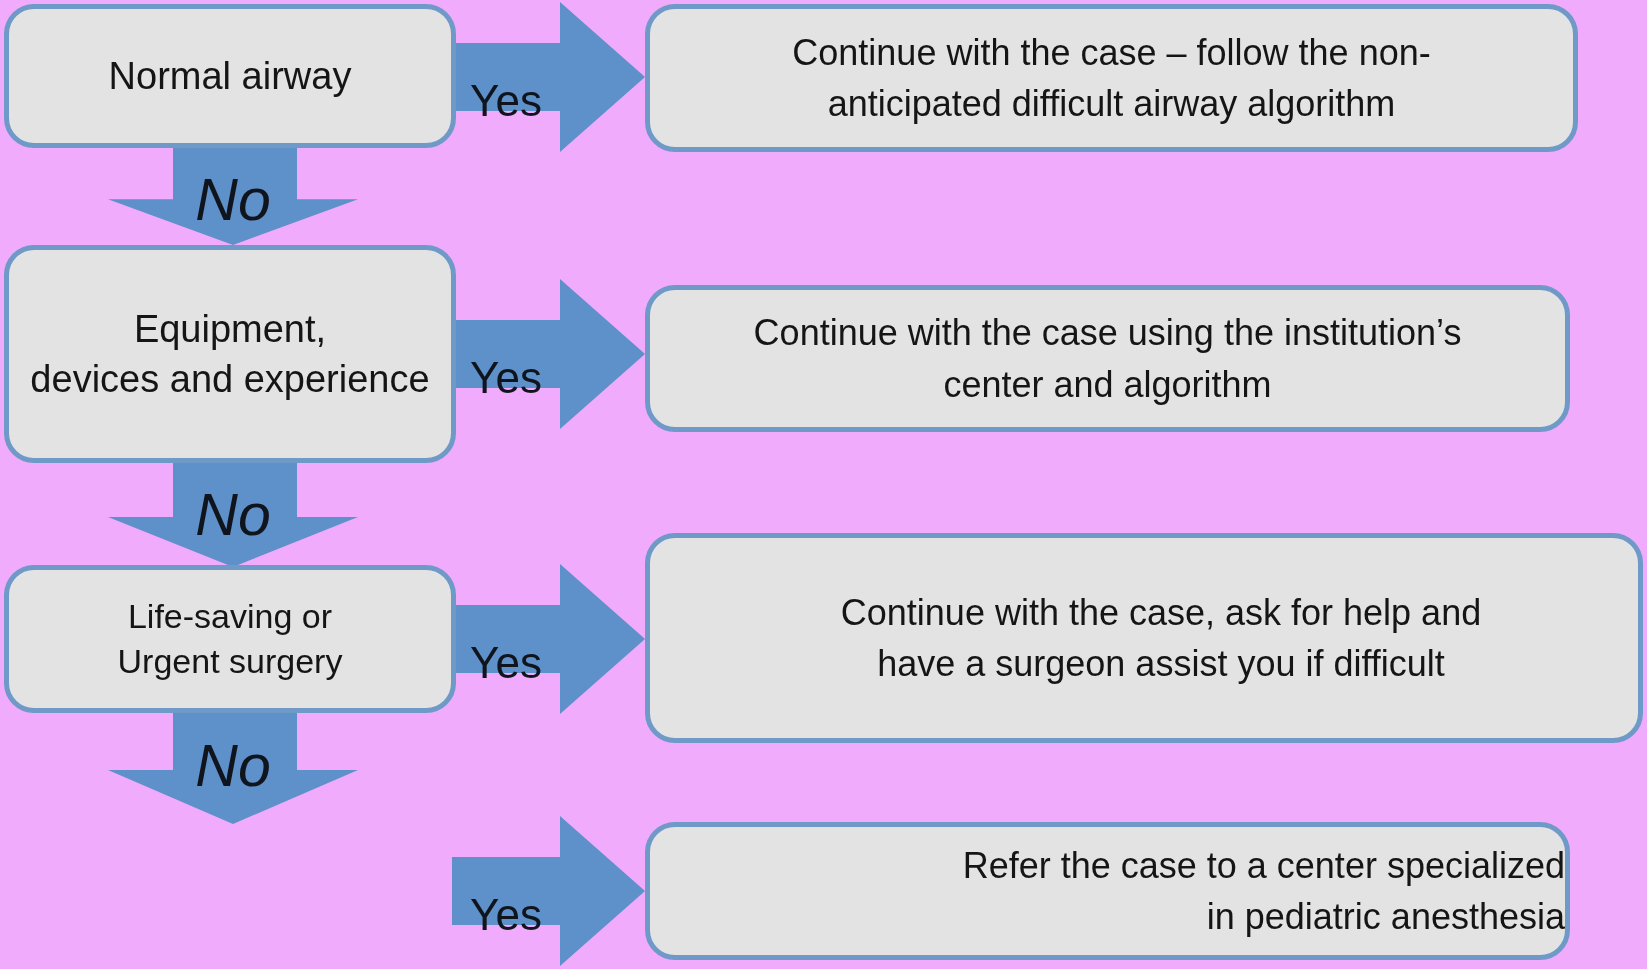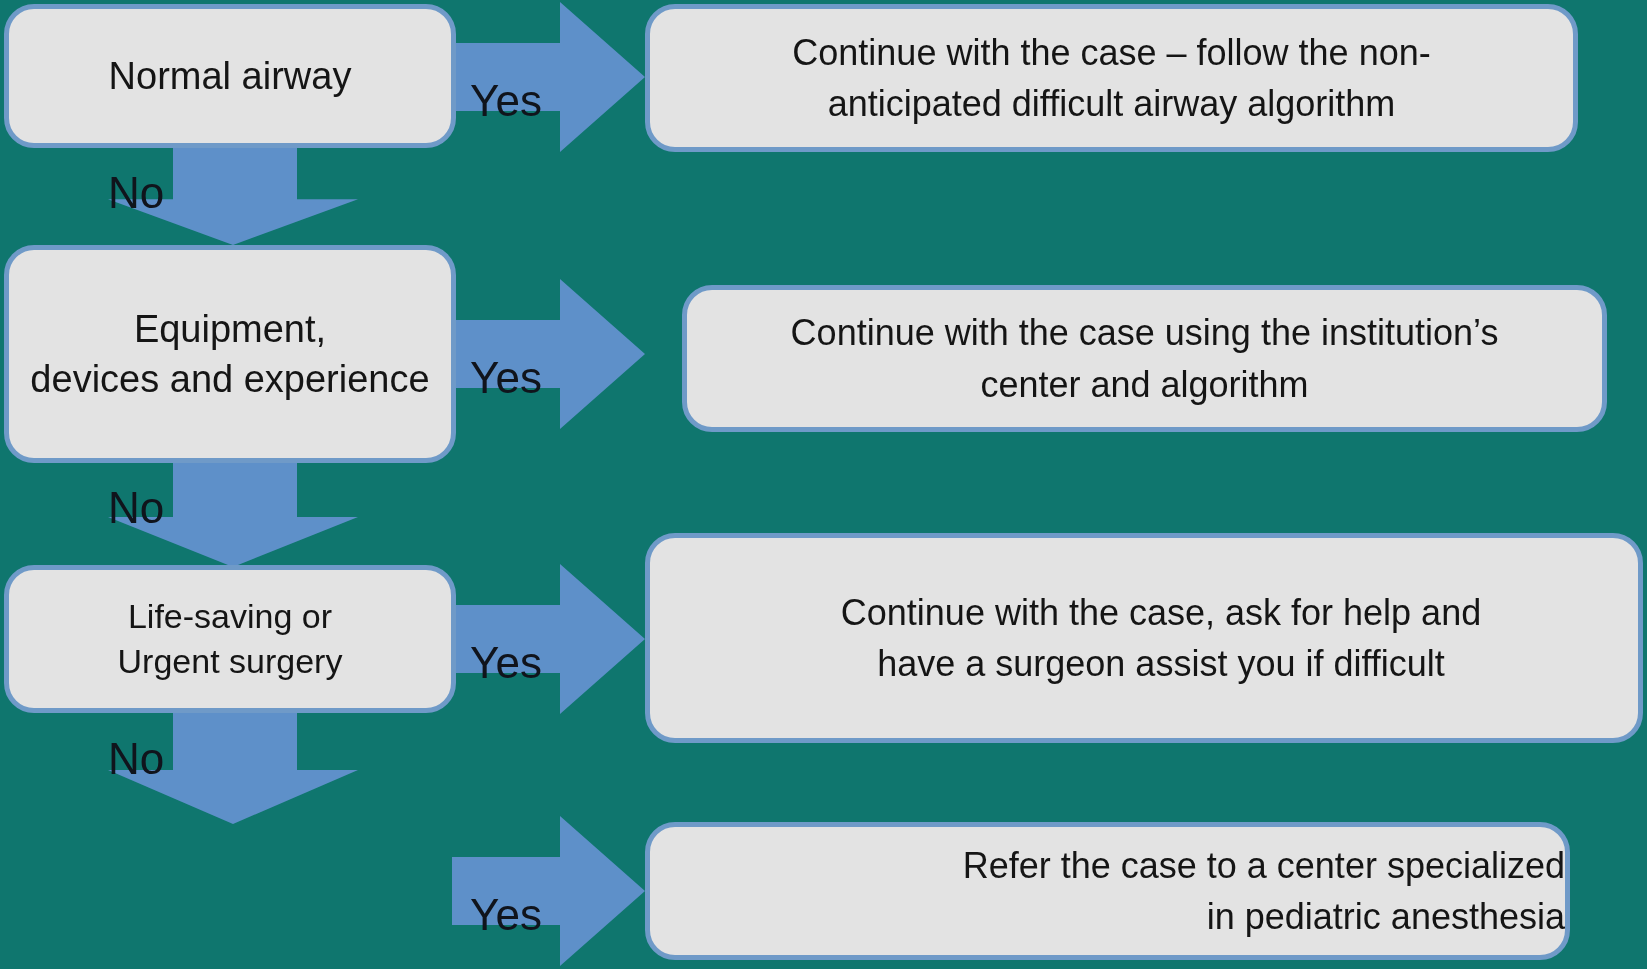--- a/index.html
+++ b/index.html
@@ -1,21 +1,21 @@
 <!DOCTYPE html>
 <html><head>
 <meta charset="utf-8">
 <style>
   html,body{margin:0;padding:0;background:#ffffff;}
   body{font-family:"Liberation Sans", sans-serif;}
   .canvas{
     position:relative;
     width:1647px;
     height:969px;
-    background:#0f766e;
+    background:#f0abfc;
     overflow:hidden;
   }
   .box{
     position:absolute;
     box-sizing:border-box;
     background:#e3e3e3;
     border:5px solid #6f9ac8;
     border-radius:30px;
     display:flex;
     flex-direction:column;
@@ -32,21 +32,21 @@
   .arrow svg{ display:block; width:100%; height:100%; }
   .yes-arrow{ left:452px; width:193px; height:150px; }
   .no-arrow{ left:108px; width:250px; }
   .yes-label{
     position:absolute; left:0; top:41px; width:108px; height:68px;
     display:flex; align-items:center; justify-content:center;
     font-size:44px; color:#10141c;margin-top:24px;
   }
   .no-label{
     position:absolute; left:0; width:100%; top:26%;
-    text-align:left; font-size:44px; color:#10141c; line-height:1;
+    text-align:center; font-size:59px; color:#10141c; line-height:1;font-style:italic;
   }
   .line{ width:100%; }
 </style>
 </head>
 <body>
 
 <div class="canvas">
 
   <div class="box left" style="top:4px;height:144px;">
     <div class="line">Normal airway</div>
@@ -61,21 +61,21 @@
     <div class="line">Life-saving or</div>
     <div class="line">Urgent surgery</div>
   </div>
 
 
   <div class="box right" style="top:4px;height:148px;width:933px;">
     <div class="line">Continue with the case – follow the non-</div>
     <div class="line">anticipated difficult airway algorithm</div>
   </div>
 
-  <div class="box right" style="top:285px;height:147px;width:925px;margin-left:37px;">
+  <div class="box right" style="top:285px;height:147px;width:925px;">
     <div class="line">Continue with the case using the institution’s</div>
     <div class="line">center and algorithm</div>
   </div>
 
   <div class="box right" style="top:533px;height:210px;width:998px;padding-left:34px;">
     <div class="line">Continue with the case, ask for help and</div>
     <div class="line">have a surgeon assist you if difficult</div>
   </div>
 
   <div class="box right" style="top:822px;height:138px;width:925px;text-align:right;">

